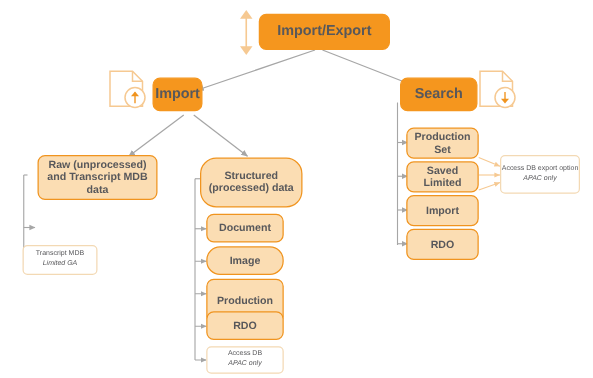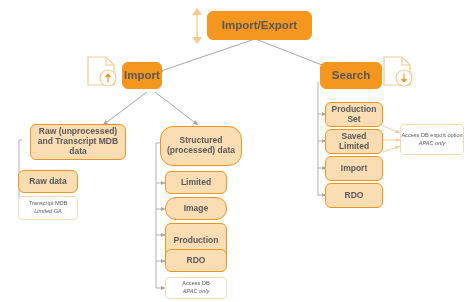--- a/index.html
+++ b/index.html
@@ -137,30 +137,29 @@
     <path d="M22,3 L22,11 L30,11" fill="none" stroke="#f6c992" stroke-width="1.2"></path>
     <circle cx="24" cy="24" r="8" fill="#ffffff" stroke="#f6c992" stroke-width="1.2"></circle>
     <path d="M24,19.5 L24,27.5" stroke="#f0941f" stroke-width="1.1" fill="none"></path>
     <path d="M24,28.8 L27.2,25 L20.8,25 z" fill="#f0941f"></path>
   </svg>
 
   <div class="node dark" style="left:320px; top:62px; width:62px; height:27px;">Search</div>
 
   <div class="node light" style="left:30px; top:124px; width:96px; height:36px; padding:0 5px;">Raw (unprocessed) and Transcript MDB data</div>
 
-  <div class="node light" style="left:18px; top:170px; width:60px; height:23px;">Raw data</div>
 
   <div class="node plain" style="left:18px; top:196px; width:60px; height:24px; flex-direction:column;">
     <span>Transcript MDB</span>
     <span class="ital">Limited GA</span>
   </div>
 
   <div class="node light" style="left:160px; top:126px; width:82px; height:40px; padding:0 4px;border-radius:13px;">Structured (processed) data</div>
 
-  <div class="node light" style="left:165px; top:171px; width:62px; height:23px;">Limited</div>
+  <div class="node light" style="left:165px; top:171px; width:62px; height:23px;">Document</div>
 
   <div class="node light" style="left:165px; top:197px; width:62px; height:23px;border-radius:11px;">Image</div>
 
   <div class="node light" style="left:165px; top:223px; width:62px; height:36px;">Production</div>
 
   <div class="node light" style="left:165px; top:249px; width:62px; height:23px;">RDO</div>
 
   <div class="node plain" style="left:165px; top:277px; width:62px; height:22px; flex-direction:column;">
     <span>Access DB</span>
     <span class="ital">APAC only</span>

